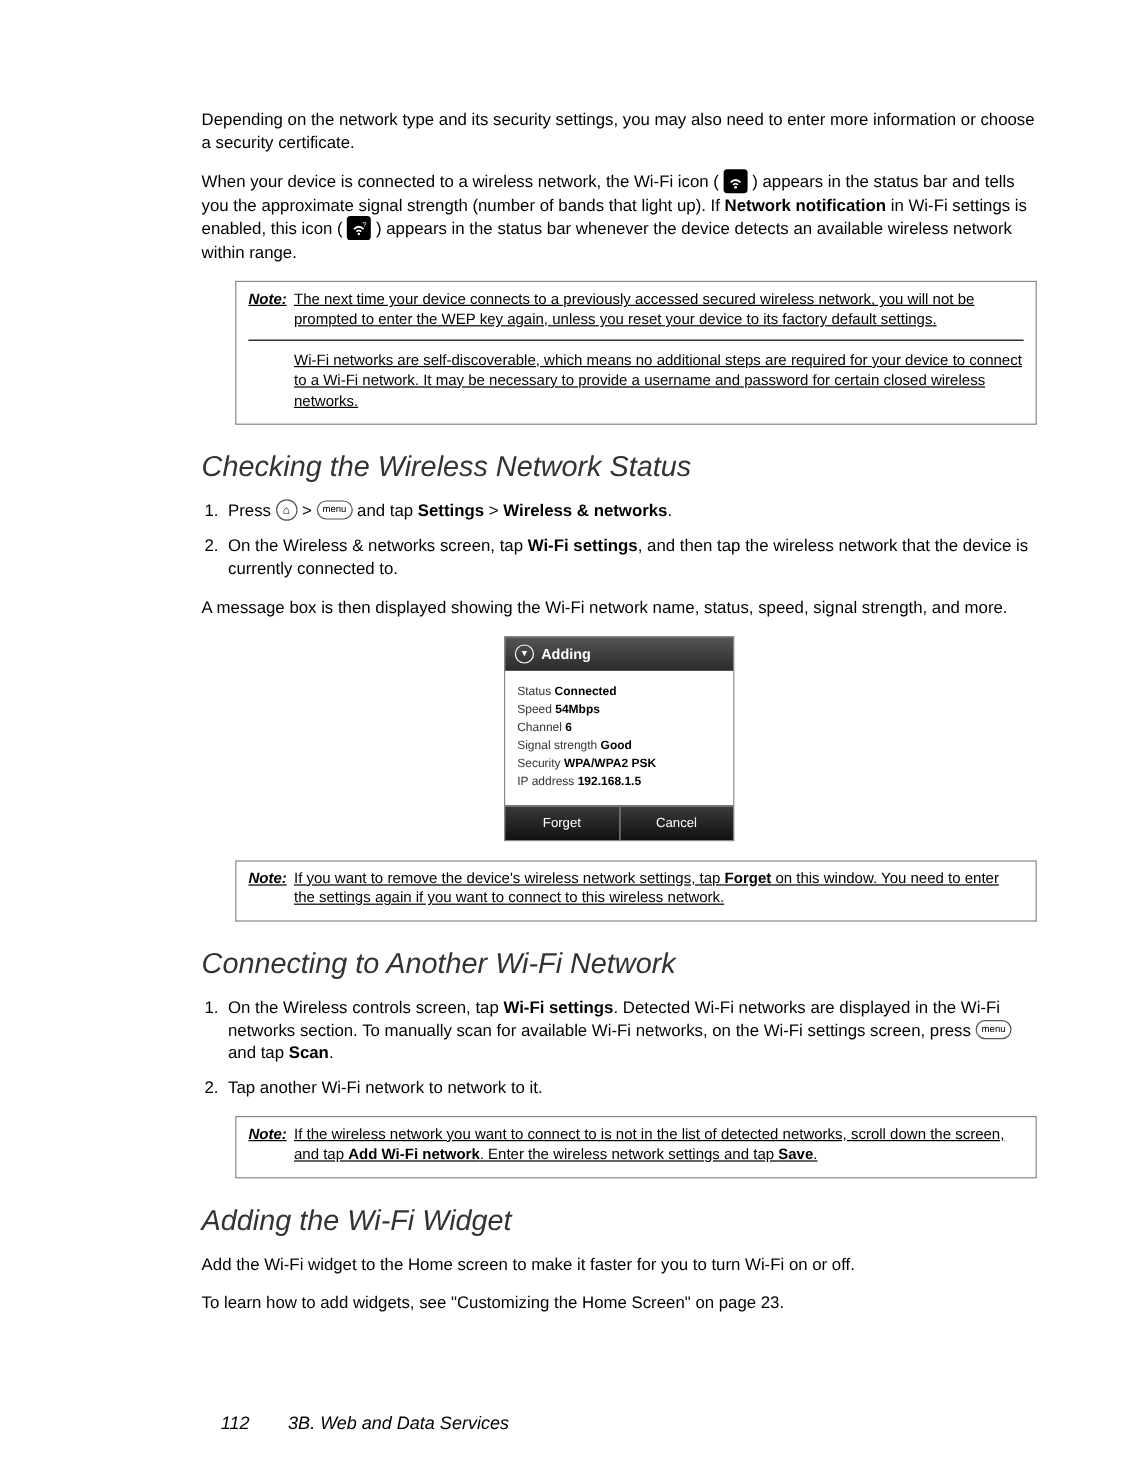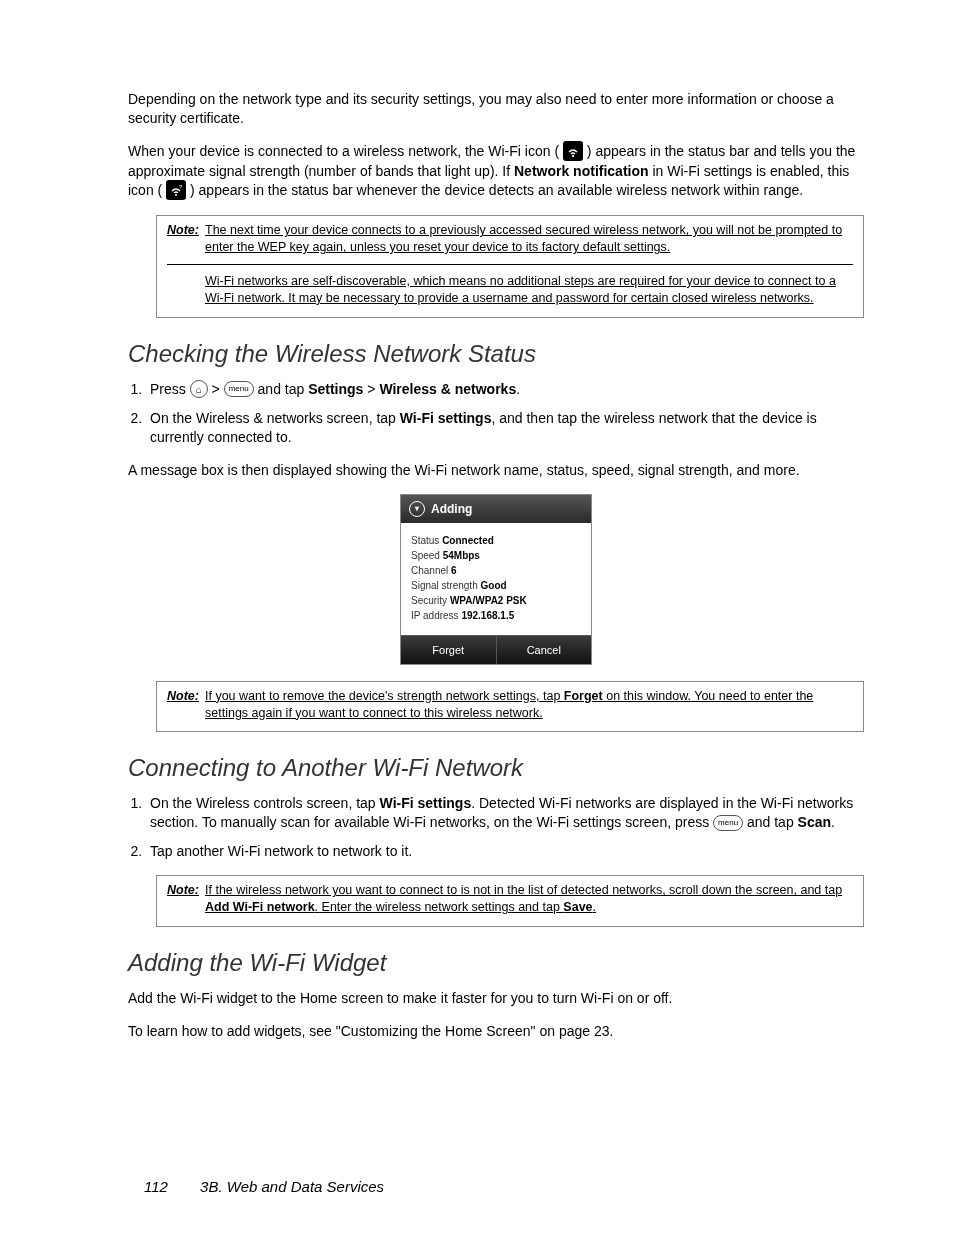--- a/index.html
+++ b/index.html
@@ -9,20 +9,21 @@
     margin: 0;
     padding: 0;
     background: #fff;
     width: 954px;
   }
   .page {
     padding: 90px 90px 40px 128px;
     box-sizing: border-box;
     min-height: 1235px;
     position: relative;
+    margin-left: 40px;
   }
   p { margin: 0 0 14px 0; line-height: 1.35; }
   .note-box {
     border: 1px solid #888;
     padding: 6px 10px 10px 10px;
     margin: 10px 0 16px 28px;
     font-size: 12.5px;
     line-height: 1.35;
   }
   .note-box .note-row { display: flex; text-decoration: underline; }
@@ -193,21 +194,21 @@
         <div>Forget</div>
         <div>Cancel</div>
       </div>
     </div>
   </div>
 
   <div class="note-box">
     <div class="note-row">
       <div class="note-label">Note:</div>
       <div class="note-body">
-        <span>If you want to remove the device's strength network settings, tap </span><b>Forget</b><span> on this window. You need to enter the settings again if you want to connect to this wireless network.</span>
+        <span>If you want to remove the device's wireless network settings, tap </span><b>Forget</b><span> on this window. You need to enter the settings again if you want to connect to this wireless network.</span>
       </div>
     </div>
   </div>
 
   <h2 class="section">Connecting to Another Wi-Fi Network</h2>
 
   <ol>
     <li>
       <span>On the Wireless controls screen, tap </span><b>Wi-Fi settings</b><span>. Detected Wi-Fi networks are displayed in the Wi-Fi networks section. To manually scan for available Wi-Fi networks, on the Wi-Fi settings screen, press </span>
       <span class="icon-pill">menu</span><span> and tap </span><b>Scan</b><span>.</span>

